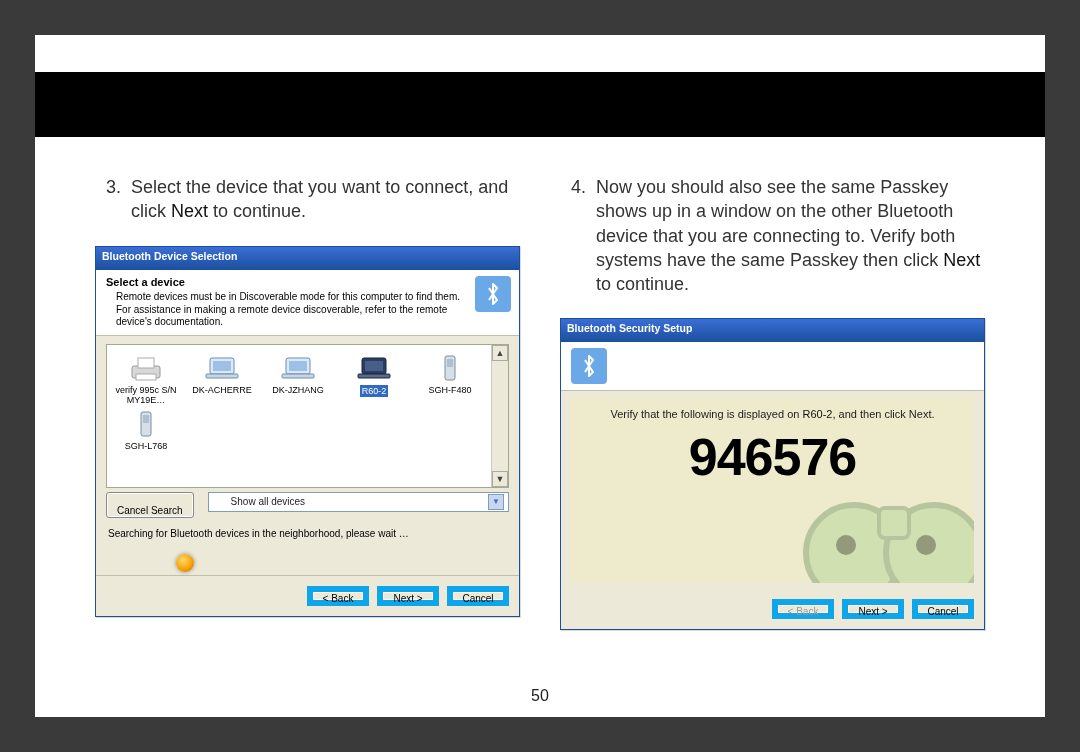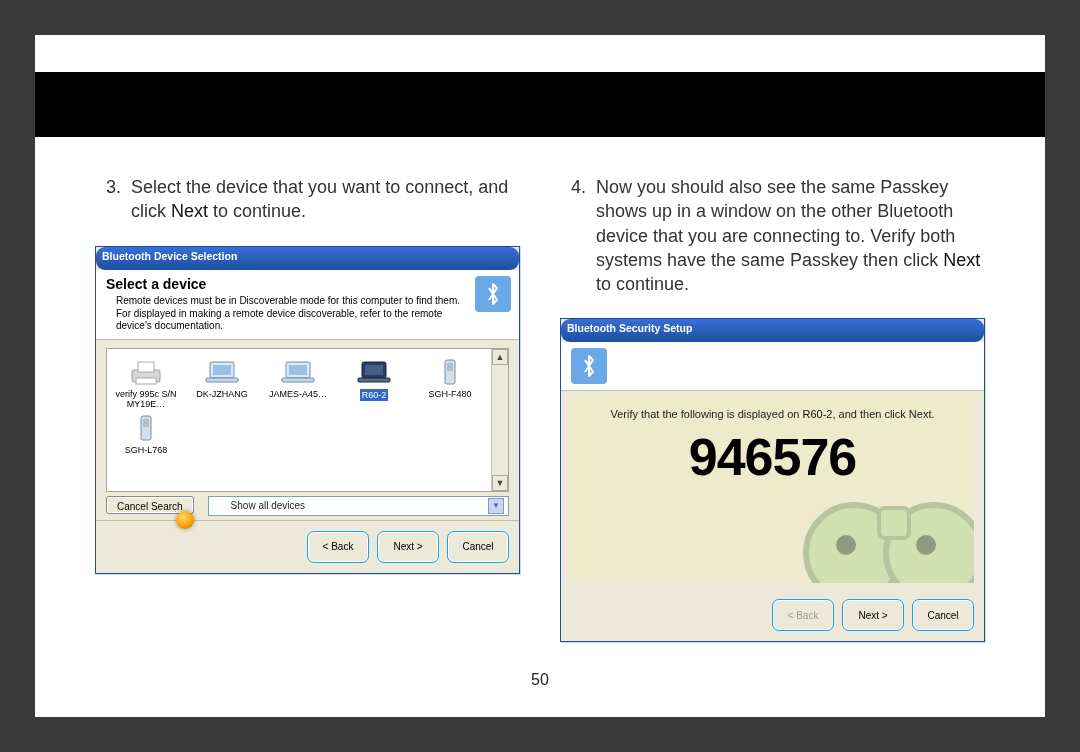--- a/index.html
+++ b/index.html
@@ -52,46 +52,45 @@
     background: #ece9d8;
     margin-top: 22px;
     box-shadow: 1px 1px 0 rgba(0,0,0,.15);
   }
   .titlebar {
     height: 20px;
     background: linear-gradient(#3a6ed5, #1a4f9e);
     color: #fff;
     font: bold 10.5px Tahoma, sans-serif;
     padding: 3px 12px 0 6px;
-    border-radius: 9px;
   }
   .info-strip {
     display: flex;
     background: #fff;
     padding: 6px 8px 6px 10px;
     border-bottom: 1px solid #c0c0b0;
     gap: 8px;
   }
   .info-text { flex: 1; font: 10px Tahoma, sans-serif; color:#000; line-height:1.25; }
-  .info-text .hdr { font-weight: bold; font-size: 14px; margin-bottom: 2px; }
+  .info-text .hdr { font-weight: bold; font-size: 11px; margin-bottom: 2px; }
   .bt-logo {
     width: 36px; height: 36px;
     background: #6aa8e8;
     border-radius: 4px;
     display: flex; align-items: center; justify-content: center;
     color: #fff; font-size: 22px;
   }
   .btn-row { display:flex; justify-content:flex-end; gap:8px; padding:10px 10px 10px 10px; border-top:1px solid #c0c0b0;}
   .btn-row.noborder { border-top:none; }
   .btn {
-    min-width:62px; height:32px;
+    min-width:62px; height:20px;
     font:10px Tahoma,sans-serif;
     background:#ece9d8;
-    border:1px solid #0ea5e9;
-    border-radius:7px;
+    border:6px solid #0ea5e9;
+    border-radius:0;
     box-shadow: inset 0 0 0 1px #fff;
     cursor:pointer;
   }
   .btn:disabled { color:#999; }
 
   
   .device-area {
     margin:8px 10px 4px 10px;
     background:#fff;
     border:1px solid #a8a890;
@@ -126,21 +125,21 @@
     font-size:9px; color:#444;
   }
   .sb-top{top:0}.sb-bot{bottom:0}
 
   .under-row {
     display:flex; gap:14px; margin:4px 10px 4px 10px;
   }
   .xp-btn {
     font:10px Tahoma,sans-serif;
     background:#ece9d8; border:1px solid #888; border-radius:3px;
-    height:18px; padding:4px 10px; box-shadow:inset 0 0 0 1px #fff;
+    height:18px; padding:12px 10px; box-shadow:inset 0 0 0 1px #fff;
     cursor:pointer;
   }
   .xp-select {
     flex:1; height:18px;
     background:#fff; border:1px solid #7f9db9;
     font:10px Tahoma,sans-serif;
     display:flex; align-items:center; justify-content:space-between;
     padding:0 4px 0 22px;
   }
   .xp-select .arrow {
@@ -171,21 +170,21 @@
     color:#000;
     margin-top:4px;
     letter-spacing:-1px;
   }
   .binoc {
     position:absolute; right:-20px; bottom:-30px;
     width:200px; height:160px; opacity:.55;
   }
 
   .page-num {
-    position:absolute; bottom:28px; left:0; right:0;
+    position:absolute; bottom:12px; left:0; right:0;
     text-align:center; font-size:16px; color:#222;
   }
 </style>
 </head>
 <body>
 
 <div class="page">
   <div class="black-bar"></div>
 
   <div class="cols">
@@ -198,21 +197,21 @@
         </div>
       </div>
 
       <div class="dialog d1" style="position:relative;">
         <div class="titlebar">Bluetooth Device Selection</div>
 
         <div class="info-strip">
           <div class="info-text">
             <div class="hdr">Select a device</div>
             <div style="padding-left:10px">Remote devices must be in Discoverable mode for this computer to find them.</div>
-            <div style="padding-left:10px">For displayed in making a remote device discoverable, refer to the remote device's documentation.</div>
+            <div style="padding-left:10px">For assistance in making a remote device discoverable, refer to the remote device's documentation.</div>
           </div>
           <div class="bt-logo">
             <svg width="16" height="24" viewBox="0 0 16 24">
                 <path d="M4 6 L12 18 L8 22 L8 2 L12 6 L4 18" stroke="#fff" stroke-width="2" fill="none" stroke-linejoin="round"></path>
               </svg>
           </div>
         </div>
 
         <div class="device-area">
           <div class="dev-grid">
@@ -228,31 +227,31 @@
               <span class="lbl">verify 995c S/N MY19E…</span>
             </div>
             <div class="dev">
               <div class="ico">
                   <svg width="40" height="28">
                     <rect x="8" y="4" width="24" height="16" rx="2" fill="#dce9f6" stroke="#6c8eb5"></rect>
                     <rect x="11" y="7" width="18" height="10" fill="#9cc0e6"></rect>
                     <rect x="4" y="20" width="32" height="4" rx="1" fill="#c9d6e5" stroke="#6c8eb5"></rect>
                   </svg>
                 </div>
-              <span class="lbl">DK-JZHANG</span>
+              <span class="lbl">DK-ACHERRE</span>
             </div>
             <div class="dev">
               <div class="ico">
                   <svg width="40" height="28">
                     <rect x="8" y="4" width="24" height="16" rx="2" fill="#dce9f6" stroke="#6c8eb5"></rect>
                     <rect x="11" y="7" width="18" height="10" fill="#9cc0e6"></rect>
                     <rect x="4" y="20" width="32" height="4" rx="1" fill="#c9d6e5" stroke="#6c8eb5"></rect>
                   </svg>
                 </div>
-              <span class="lbl">JAMES-A45…</span>
+              <span class="lbl">DK-JZHANG</span>
             </div>
             <div class="dev sel">
               <div class="ico">
                   <svg width="40" height="28">
                     <rect x="8" y="4" width="24" height="16" rx="2" fill="#2b3d60" stroke="#1a2640"></rect>
                     <rect x="11" y="7" width="18" height="10" fill="#465f88"></rect>
                     <rect x="4" y="20" width="32" height="4" rx="1" fill="#566d8a" stroke="#1a2640"></rect>
                   </svg>
                 </div>
               <span class="lbl">R60-2</span>
@@ -283,20 +282,21 @@
         </div>
 
         <div class="under-row">
           <button class="xp-btn">Cancel Search</button>
           <div class="xp-select">
             <span>Show all devices</span>
             <span class="arrow">▼</span>
           </div>
         </div>
 
+        <div class="status-line">Searching for Bluetooth devices in the neighborhood, please wait …</div>
 
         <div class="flash"></div>
 
         <div class="btn-row">
           <button class="btn">&lt; Back</button>
           <button class="btn">Next &gt;</button>
           <button class="btn">Cancel</button>
         </div>
       </div>
     </div>

